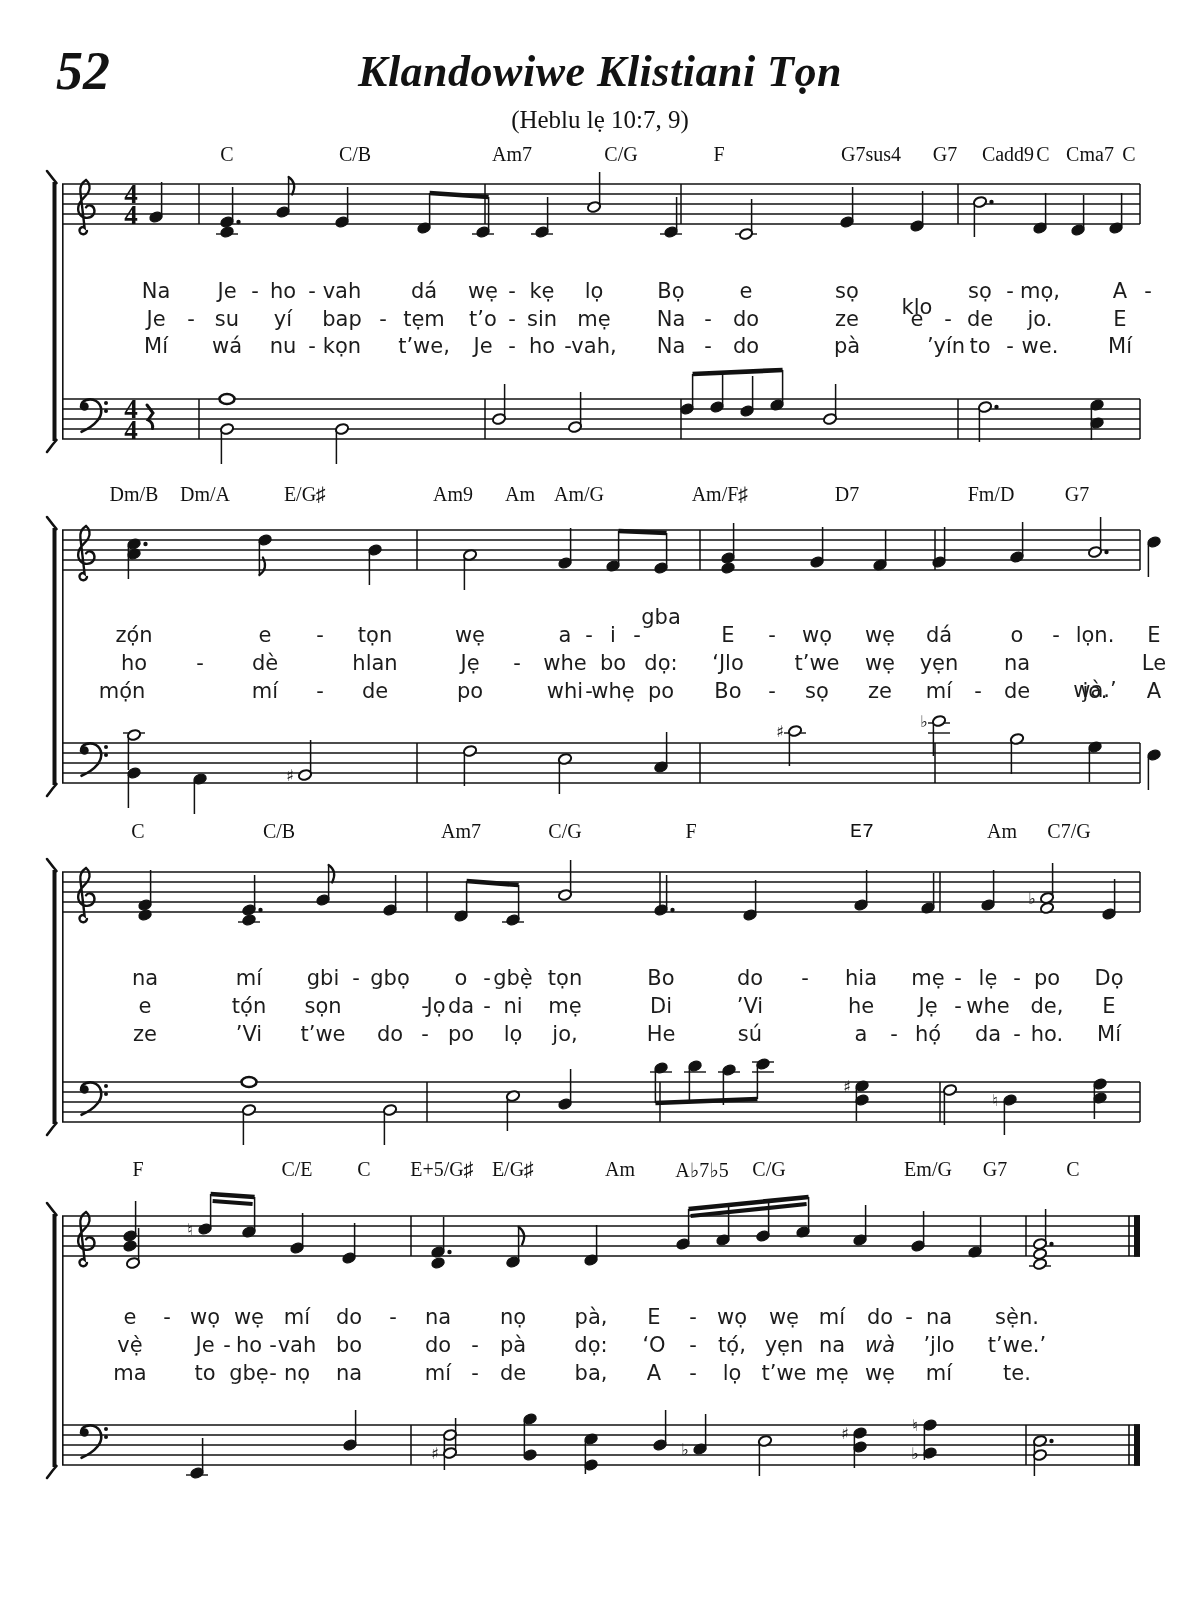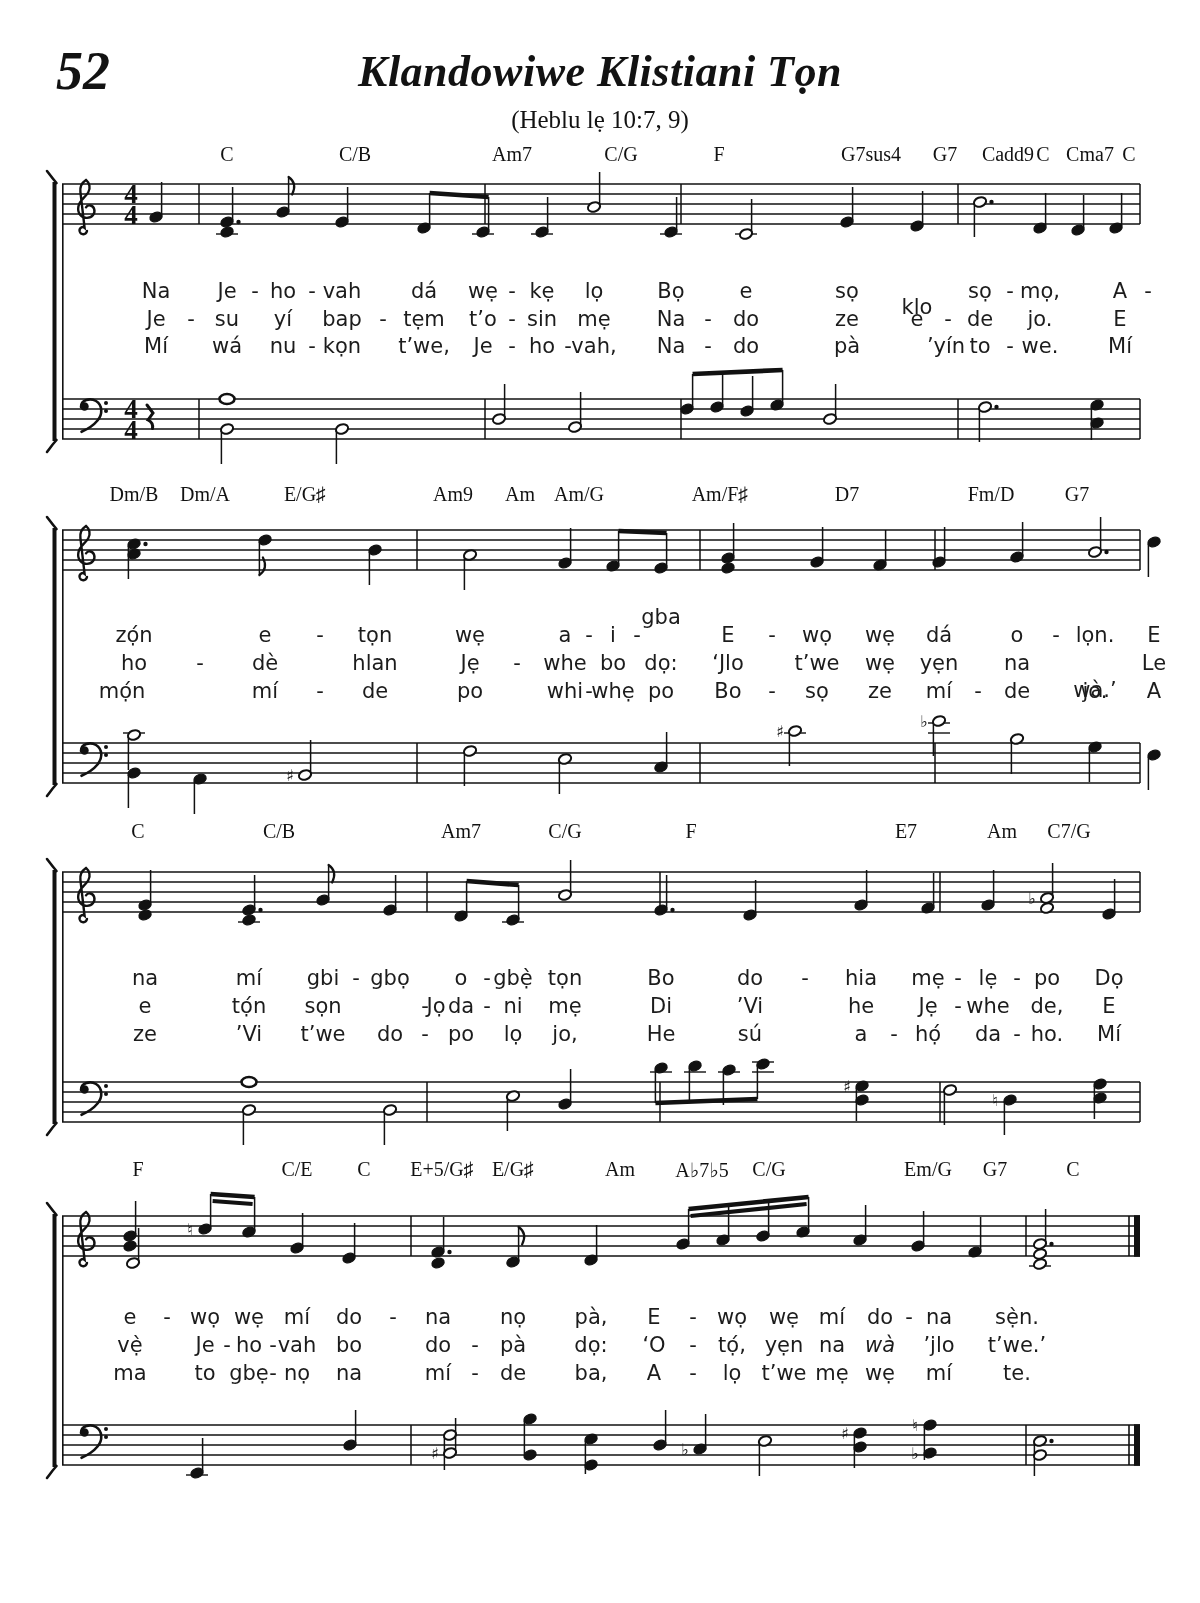--- a/index.html
+++ b/index.html
@@ -622,21 +622,21 @@
       <span class="syll" style="left: 939px; top: 679px;">mí</span>
       <span class="syll" style="left: 978px; top: 679px;">-</span>
       <span class="syll" style="left: 1017px; top: 679px;">de</span>
       <span class="syll" style="left: 1095px; top: 679px;">jo.</span>
       <span class="syll" style="left: 1154px; top: 679px;">A</span>
       <span class="chord" style="left: 138px; top: 820px;">C</span>
       <span class="chord" style="left: 279px; top: 820px;">C/B</span>
       <span class="chord" style="left: 461px; top: 820px;">Am7</span>
       <span class="chord" style="left: 565px; top: 820px;">C/G</span>
       <span class="chord" style="left: 691px; top: 820px;">F</span>
-      <span class="chord" style="left: 906px; top: 820px;">E7</span>
+      <span class="chord" style="left: 862px; top: 820px; font-family: Liberation Mono, monospace;">E7</span>
       <span class="chord" style="left: 1002px; top: 820px;">Am</span>
       <span class="chord" style="left: 1069px; top: 820px;">C7/G</span>
       <span class="syll" style="left: 145px; top: 966px;">na</span>
       <span class="syll" style="left: 249px; top: 966px;">mí</span>
       <span class="syll" style="left: 323px; top: 966px;">gbi</span>
       <span class="syll" style="left: 356px; top: 966px;">-</span>
       <span class="syll" style="left: 390px; top: 966px;">gbọ</span>
       <span class="syll" style="left: 461px; top: 966px;">o</span>
       <span class="syll" style="left: 487px; top: 966px;">-</span>
       <span class="syll" style="left: 513px; top: 966px;">gbẹ̀</span>

